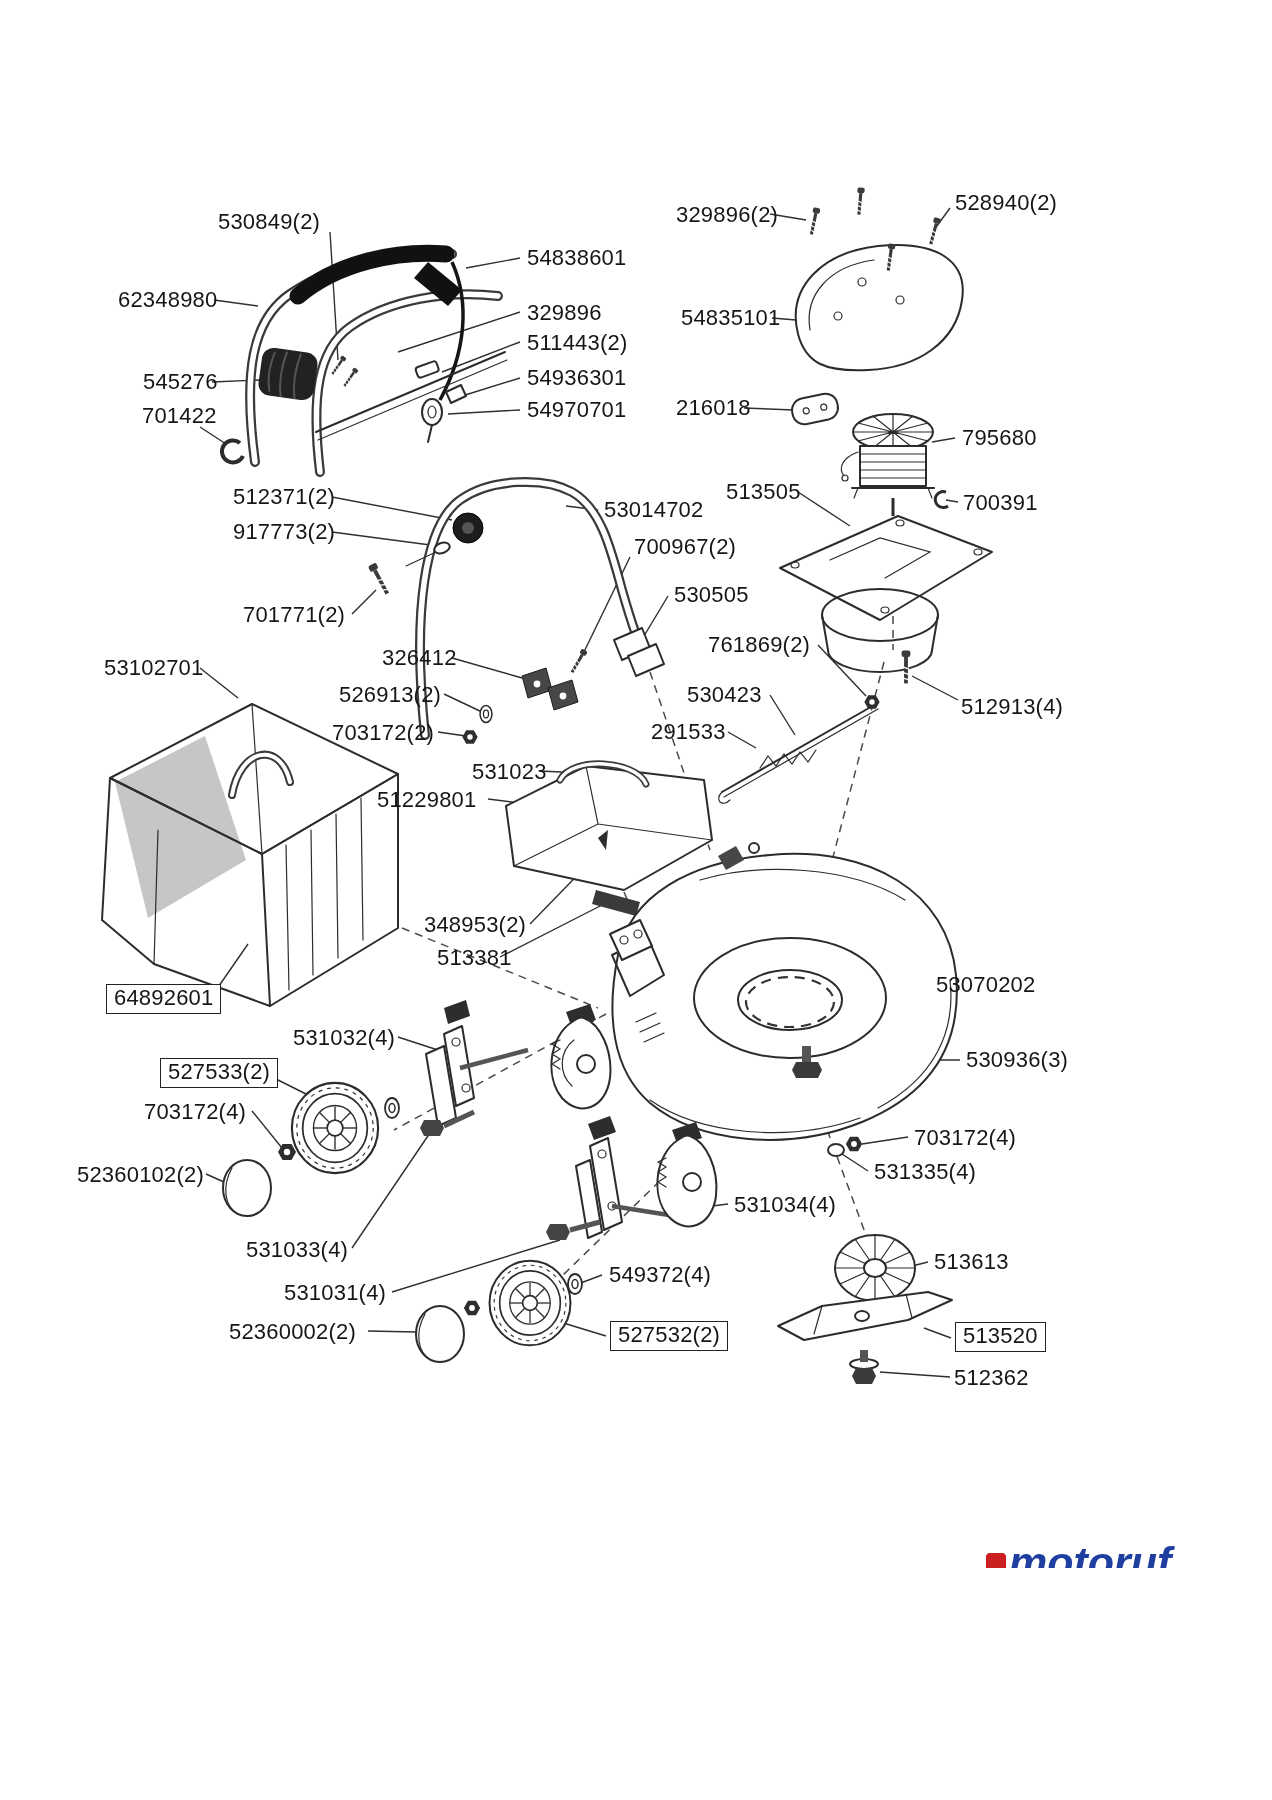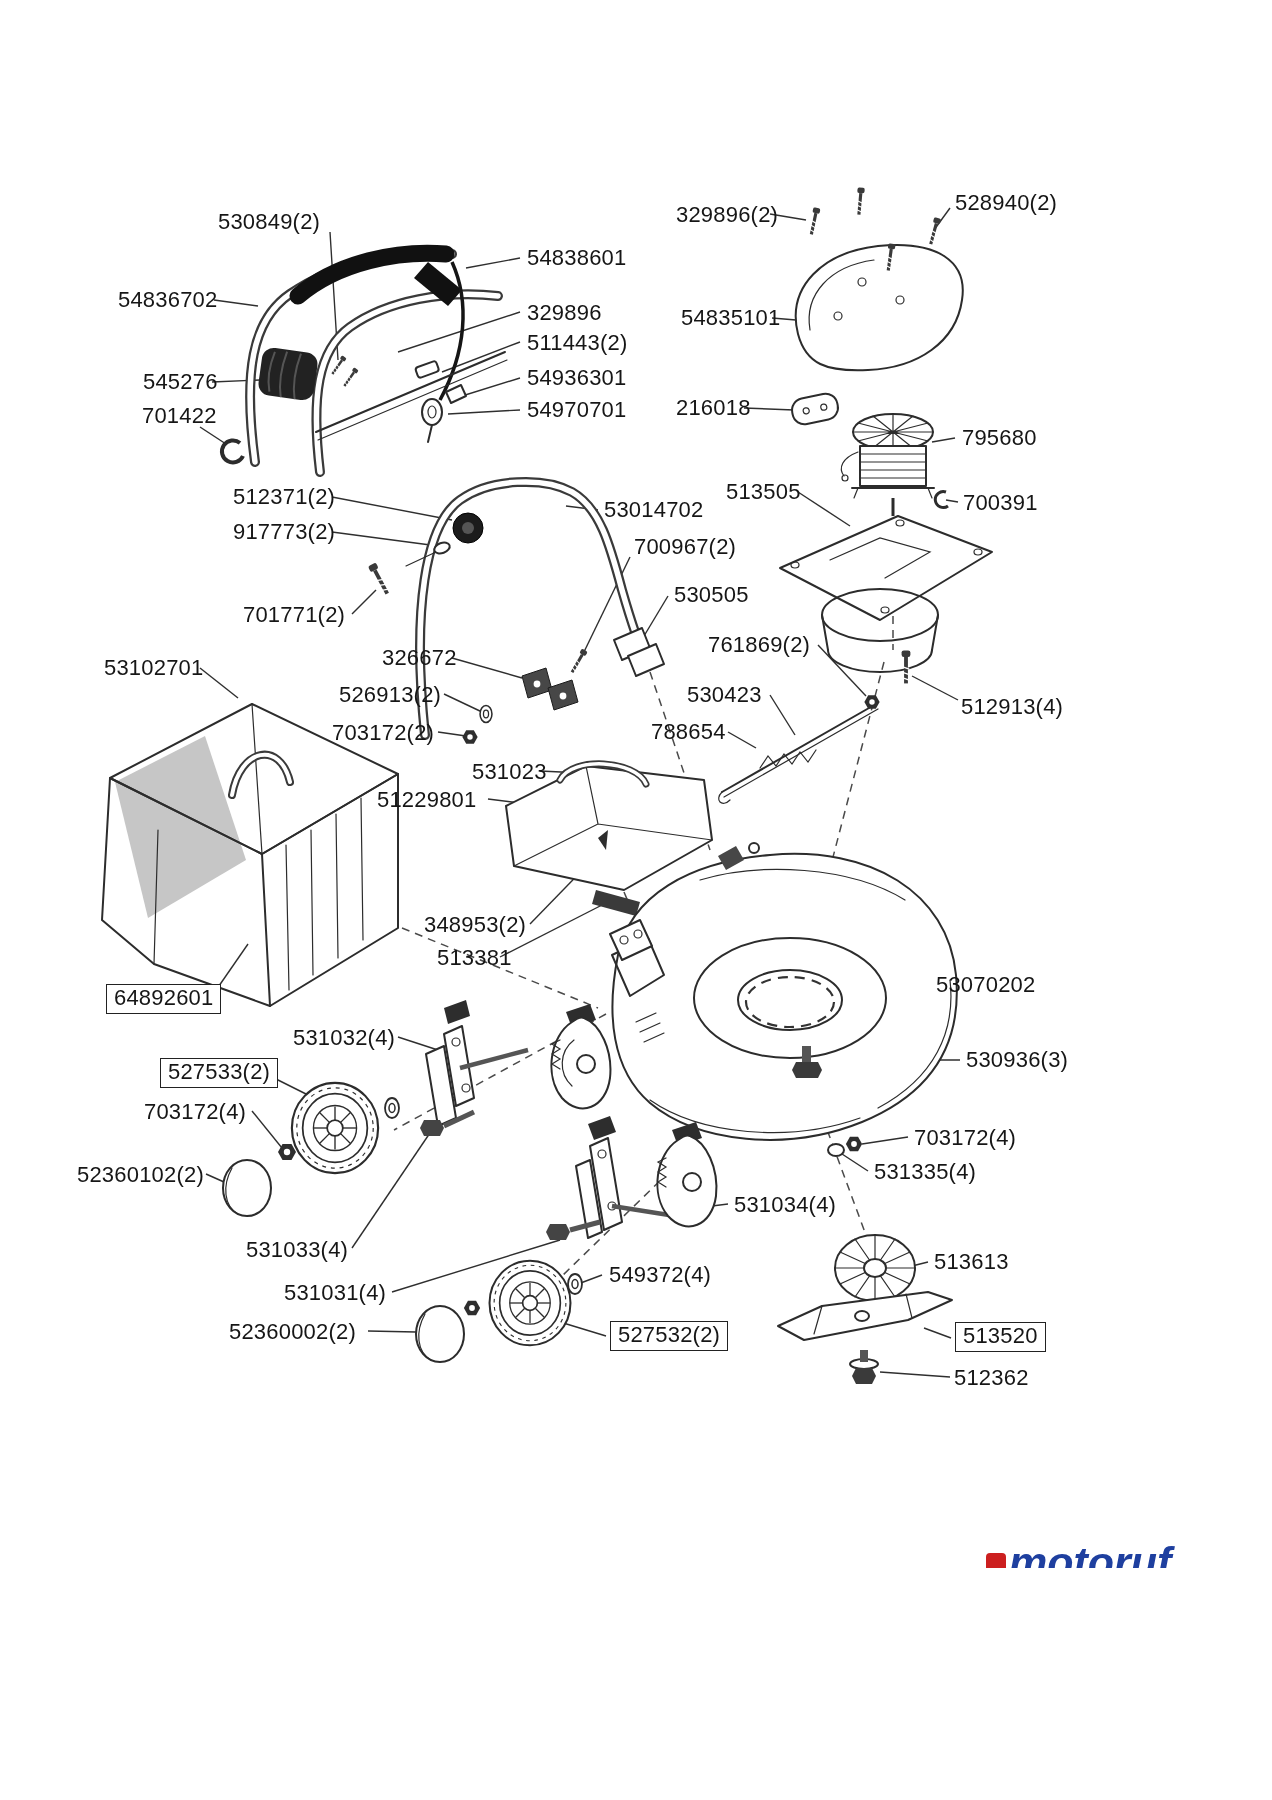--- a/index.html
+++ b/index.html
@@ -328,45 +328,45 @@
     <line x1="906" y1="1294" x2="912" y2="1318" class="thin"></line>
     <ellipse cx="862" cy="1316" rx="7" ry="5" class="ln"></ellipse>
     <ellipse cx="864" cy="1364" rx="14" ry="5" class="lnf"></ellipse>
     <rect x="860" y="1350" width="8" height="12" fill="#555"></rect>
     <polygon points="856,1368 872,1368 876,1376 872,1384 856,1384 852,1376" fill="#3a3a3a"></polygon>
   </g>
 </svg>
 
 <div class="lbl" style="left:218px;top:210px">530849(2)</div>
 <div class="lbl" style="left:527px;top:246px">54838601</div>
-<div class="lbl" style="left:118px;top:288px">54836702</div>
+<div class="lbl" style="left:118px;top:288px">62348980</div>
 <div class="lbl" style="left:527px;top:301px">329896</div>
 <div class="lbl" style="left:527px;top:331px">511443(2)</div>
 <div class="lbl" style="left:527px;top:366px">54936301</div>
 <div class="lbl" style="left:527px;top:398px">54970701</div>
 <div class="lbl" style="left:143px;top:370px">545276</div>
 <div class="lbl" style="left:142px;top:404px">701422</div>
 <div class="lbl" style="left:676px;top:203px">329896(2)</div>
 <div class="lbl" style="left:955px;top:191px">528940(2)</div>
 <div class="lbl" style="left:681px;top:306px">54835101</div>
 <div class="lbl" style="left:676px;top:396px">216018</div>
 <div class="lbl" style="left:962px;top:426px">795680</div>
 <div class="lbl" style="left:726px;top:480px">513505</div>
 <div class="lbl" style="left:963px;top:491px">700391</div>
 <div class="lbl" style="left:233px;top:485px">512371(2)</div>
 <div class="lbl" style="left:233px;top:520px">917773(2)</div>
 <div class="lbl" style="left:604px;top:498px">53014702</div>
 <div class="lbl" style="left:634px;top:535px">700967(2)</div>
 <div class="lbl" style="left:243px;top:603px">701771(2)</div>
 <div class="lbl" style="left:674px;top:583px">530505</div>
 <div class="lbl" style="left:708px;top:633px">761869(2)</div>
-<div class="lbl" style="left:382px;top:646px">326672</div>
+<div class="lbl" style="left:382px;top:646px">326412</div>
 <div class="lbl" style="left:687px;top:683px">530423</div>
 <div class="lbl" style="left:339px;top:683px">526913(2)</div>
-<div class="lbl" style="left:651px;top:720px">788654</div>
+<div class="lbl" style="left:651px;top:720px">291533</div>
 <div class="lbl" style="left:332px;top:721px">703172(2)</div>
 <div class="lbl" style="left:961px;top:695px">512913(4)</div>
 <div class="lbl" style="left:104px;top:656px">53102701</div>
 <div class="lbl" style="left:472px;top:760px">531023</div>
 <div class="lbl" style="left:377px;top:788px">51229801</div>
 <div class="lbl" style="left:424px;top:913px">348953(2)</div>
 <div class="lbl" style="left:437px;top:946px">513381</div>
 <div class="lbl boxed" style="left:106px;top:984px">64892601</div>
 <div class="lbl" style="left:936px;top:973px">53070202</div>
 <div class="lbl" style="left:293px;top:1026px">531032(4)</div>

